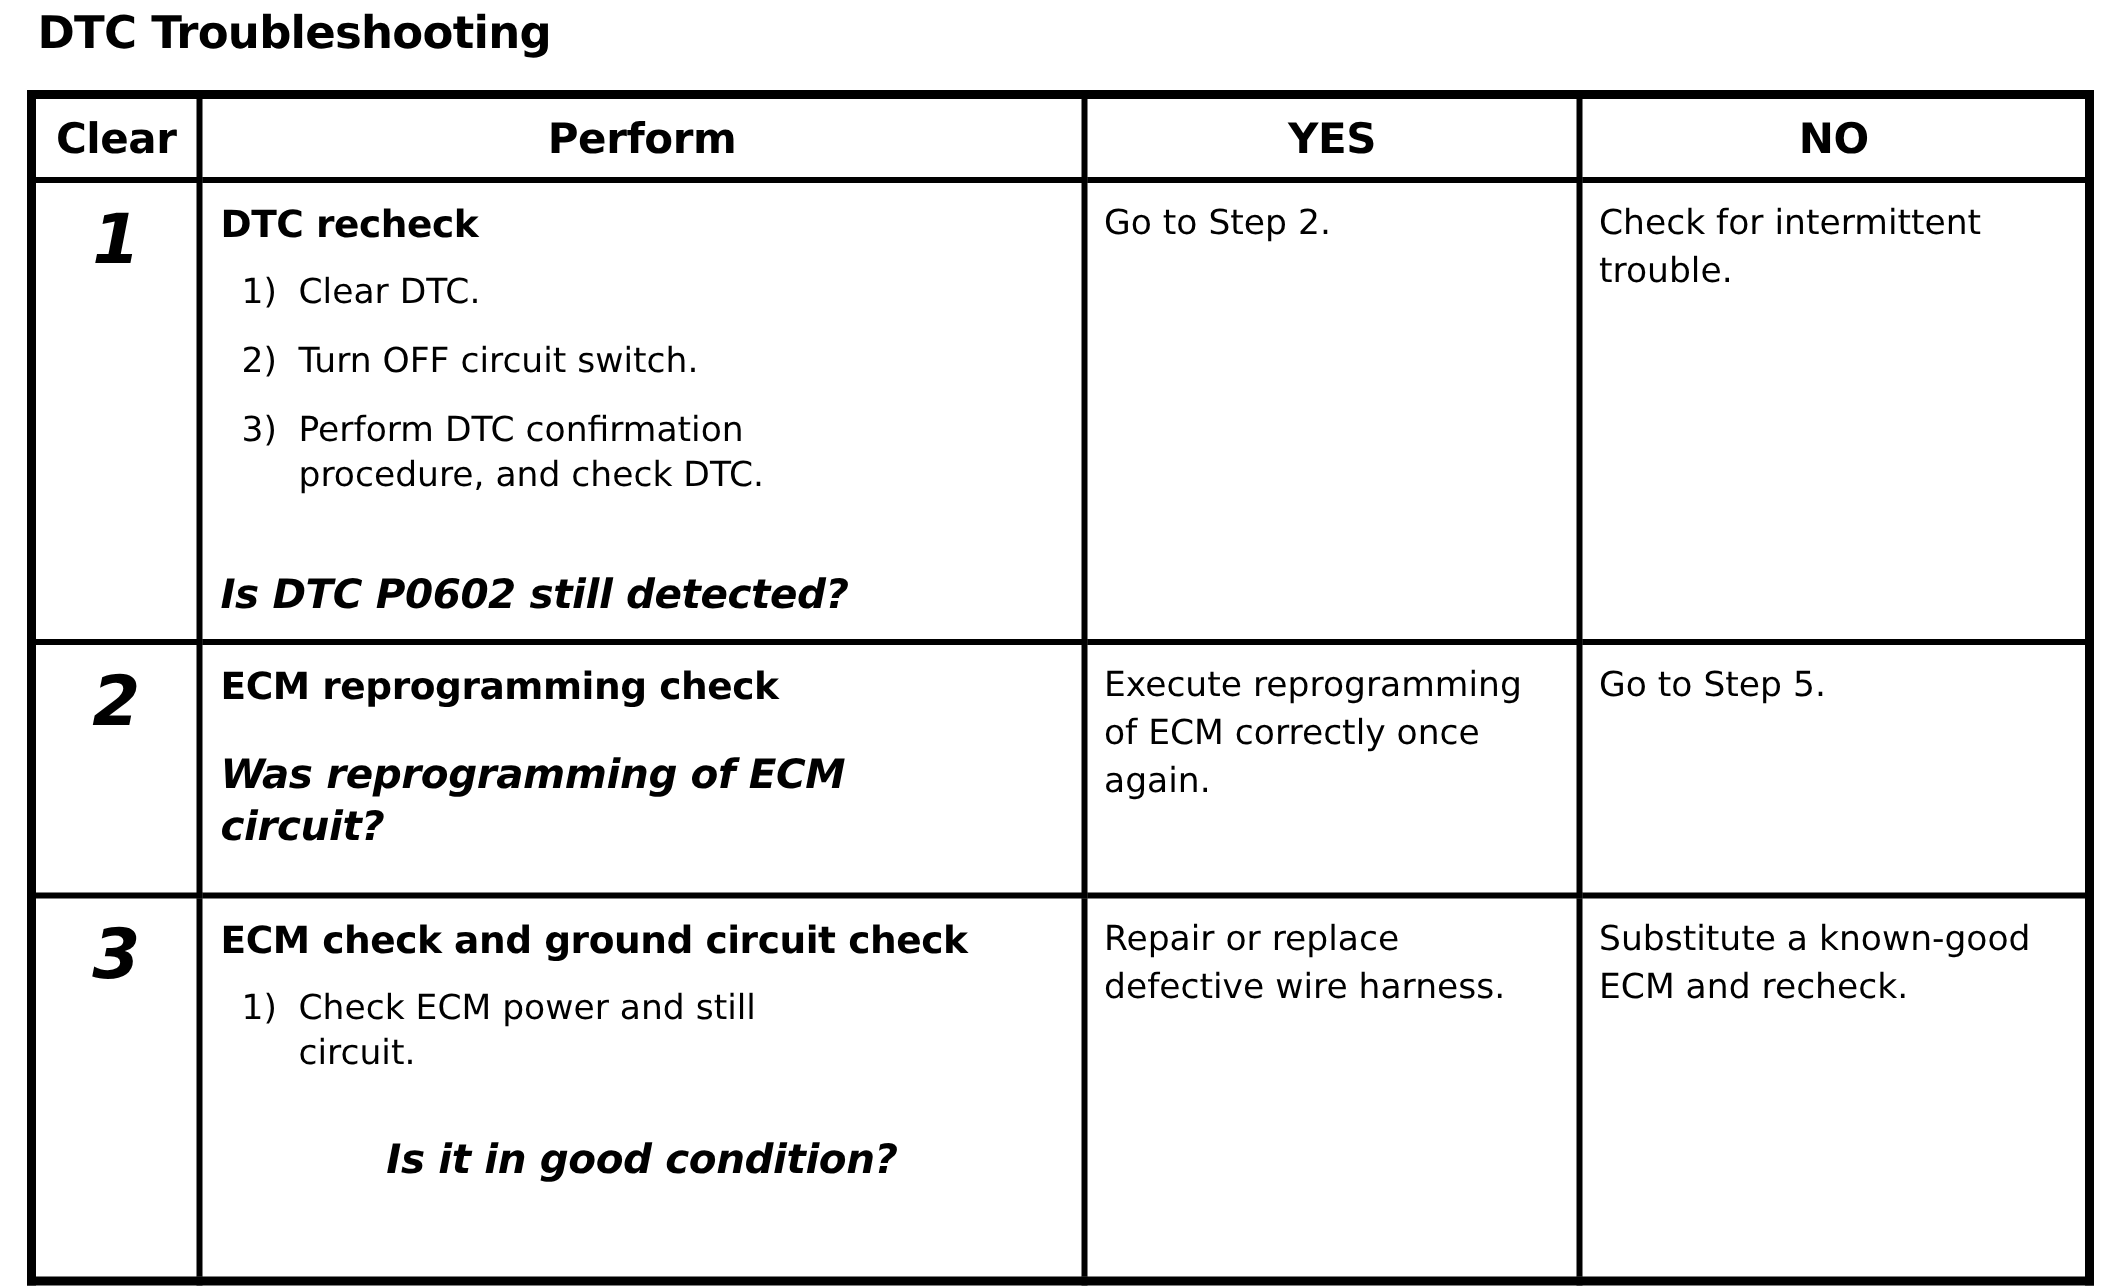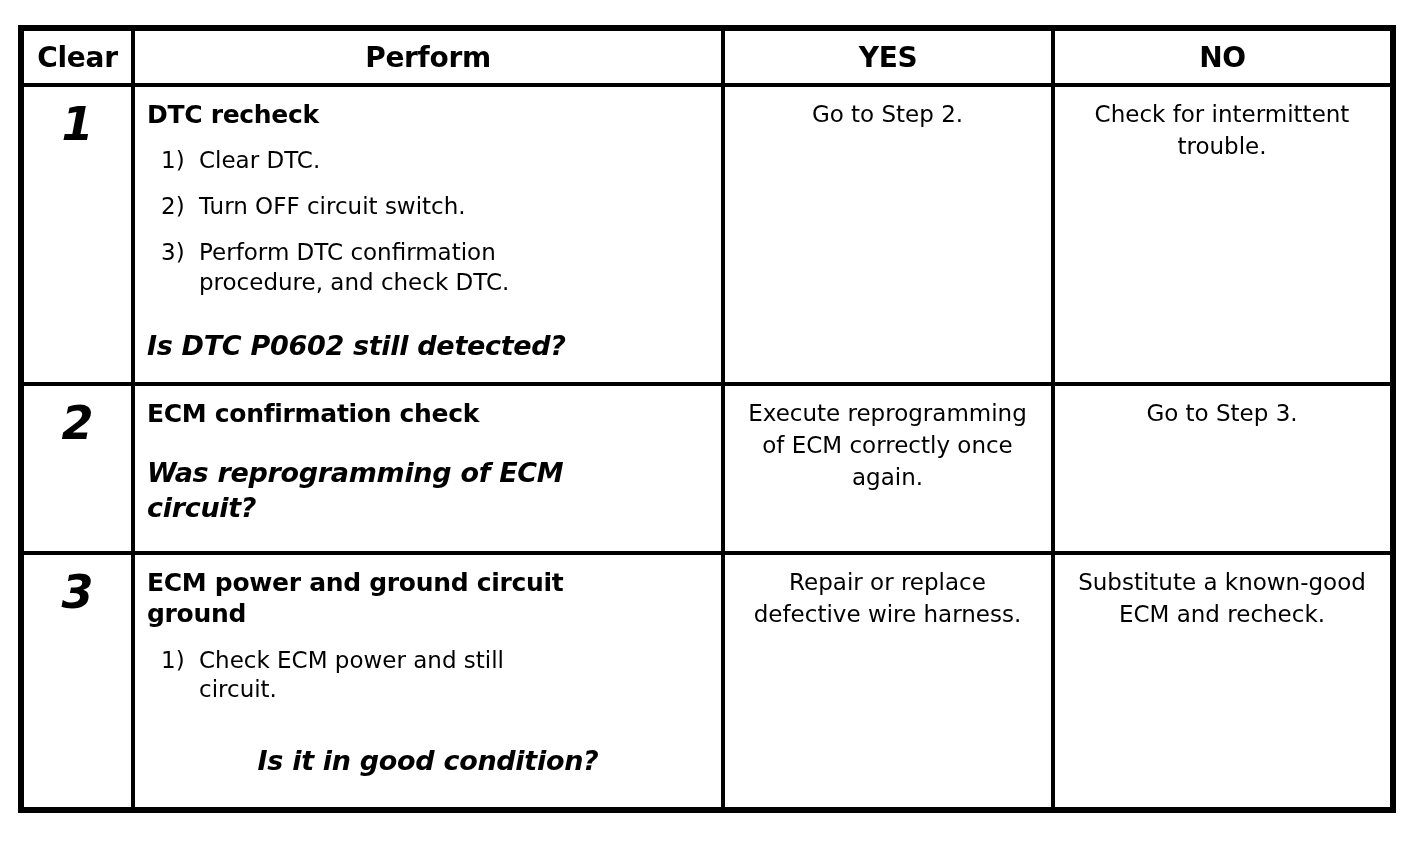--- a/index.html
+++ b/index.html
@@ -76,44 +76,44 @@
     width: 52px;
     padding-left: 14px;
   }
   .list-item .txt {
     max-width: 372px;
   }
   .question {
     font-size: 27px;
     font-weight: bold;
     font-style: italic;
-    margin-top: 30px;
+    margin-top: 46px;
     line-height: 1.3;
     letter-spacing: -0.3px;
   }
   .question.q-narrow {
     max-width: 470px;
     margin-top: 26px;
   }
   .question.q-bottom {
     margin-top: 38px;
     text-align: center;
   }
   td.yes-cell, td.no-cell {
     padding: 11px 12px 10px 11px;
     font-size: 23px;
     line-height: 1.4;
-    text-align: center;
   }
 </style>
 </head>
 <body>
 
 <div class="page">
 
+  <h1 class="page-title">DTC Troubleshooting</h1>
 
   <table class="ts-table">
     <colgroup>
       <col style="width:112px">
       <col style="width:590px">
       <col style="width:330px">
       <col style="width:340px">
     </colgroup>
     <thead>
       <tr>
@@ -145,31 +145,31 @@
           </div>
           <div class="question">Is DTC P0602 still detected?</div>
         </td>
         <td class="yes-cell">Go to Step 2.</td>
         <td class="no-cell">Check for intermittent trouble.</td>
       </tr>
 
       <tr class="row-2">
         <td class="step-cell">2</td>
         <td class="action-cell">
-          <div class="action-title">ECM confirmation check</div>
+          <div class="action-title">ECM reprogramming check</div>
           <div class="question q-narrow">Was reprogramming of ECM circuit?</div>
         </td>
         <td class="yes-cell">Execute reprogramming of ECM correctly once again.</td>
-        <td class="no-cell">Go to Step 3.</td>
+        <td class="no-cell">Go to Step 5.</td>
       </tr>
 
       <tr class="row-3">
         <td class="step-cell">3</td>
         <td class="action-cell">
-          <div class="action-title">ECM power and ground circuit ground</div>
+          <div class="action-title">ECM check and ground circuit check</div>
           <div class="action-list">
             <div class="list-item">
               <span class="num">1)</span>
               <span class="txt">Check ECM power and still circuit.</span>
             </div>
           </div>
           <div class="question q-bottom">Is it in good condition?</div>
         </td>
         <td class="yes-cell">Repair or replace defective wire harness.</td>
         <td class="no-cell">Substitute a known-good ECM and recheck.</td>

